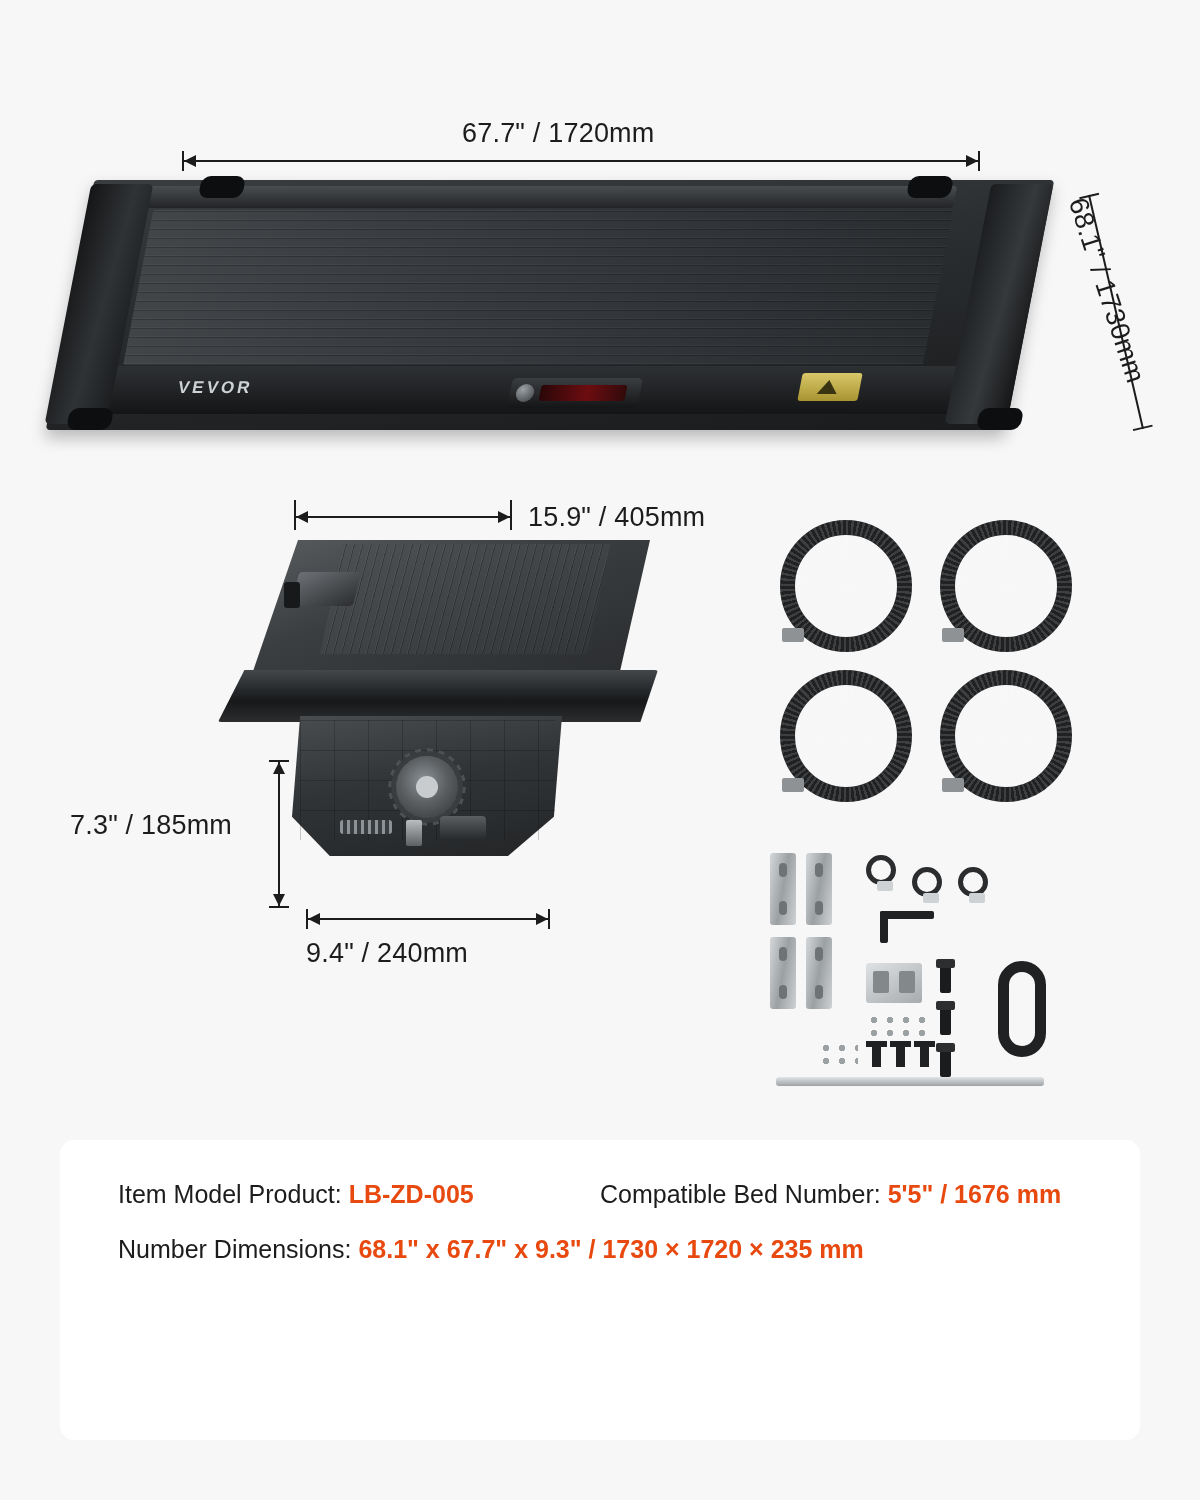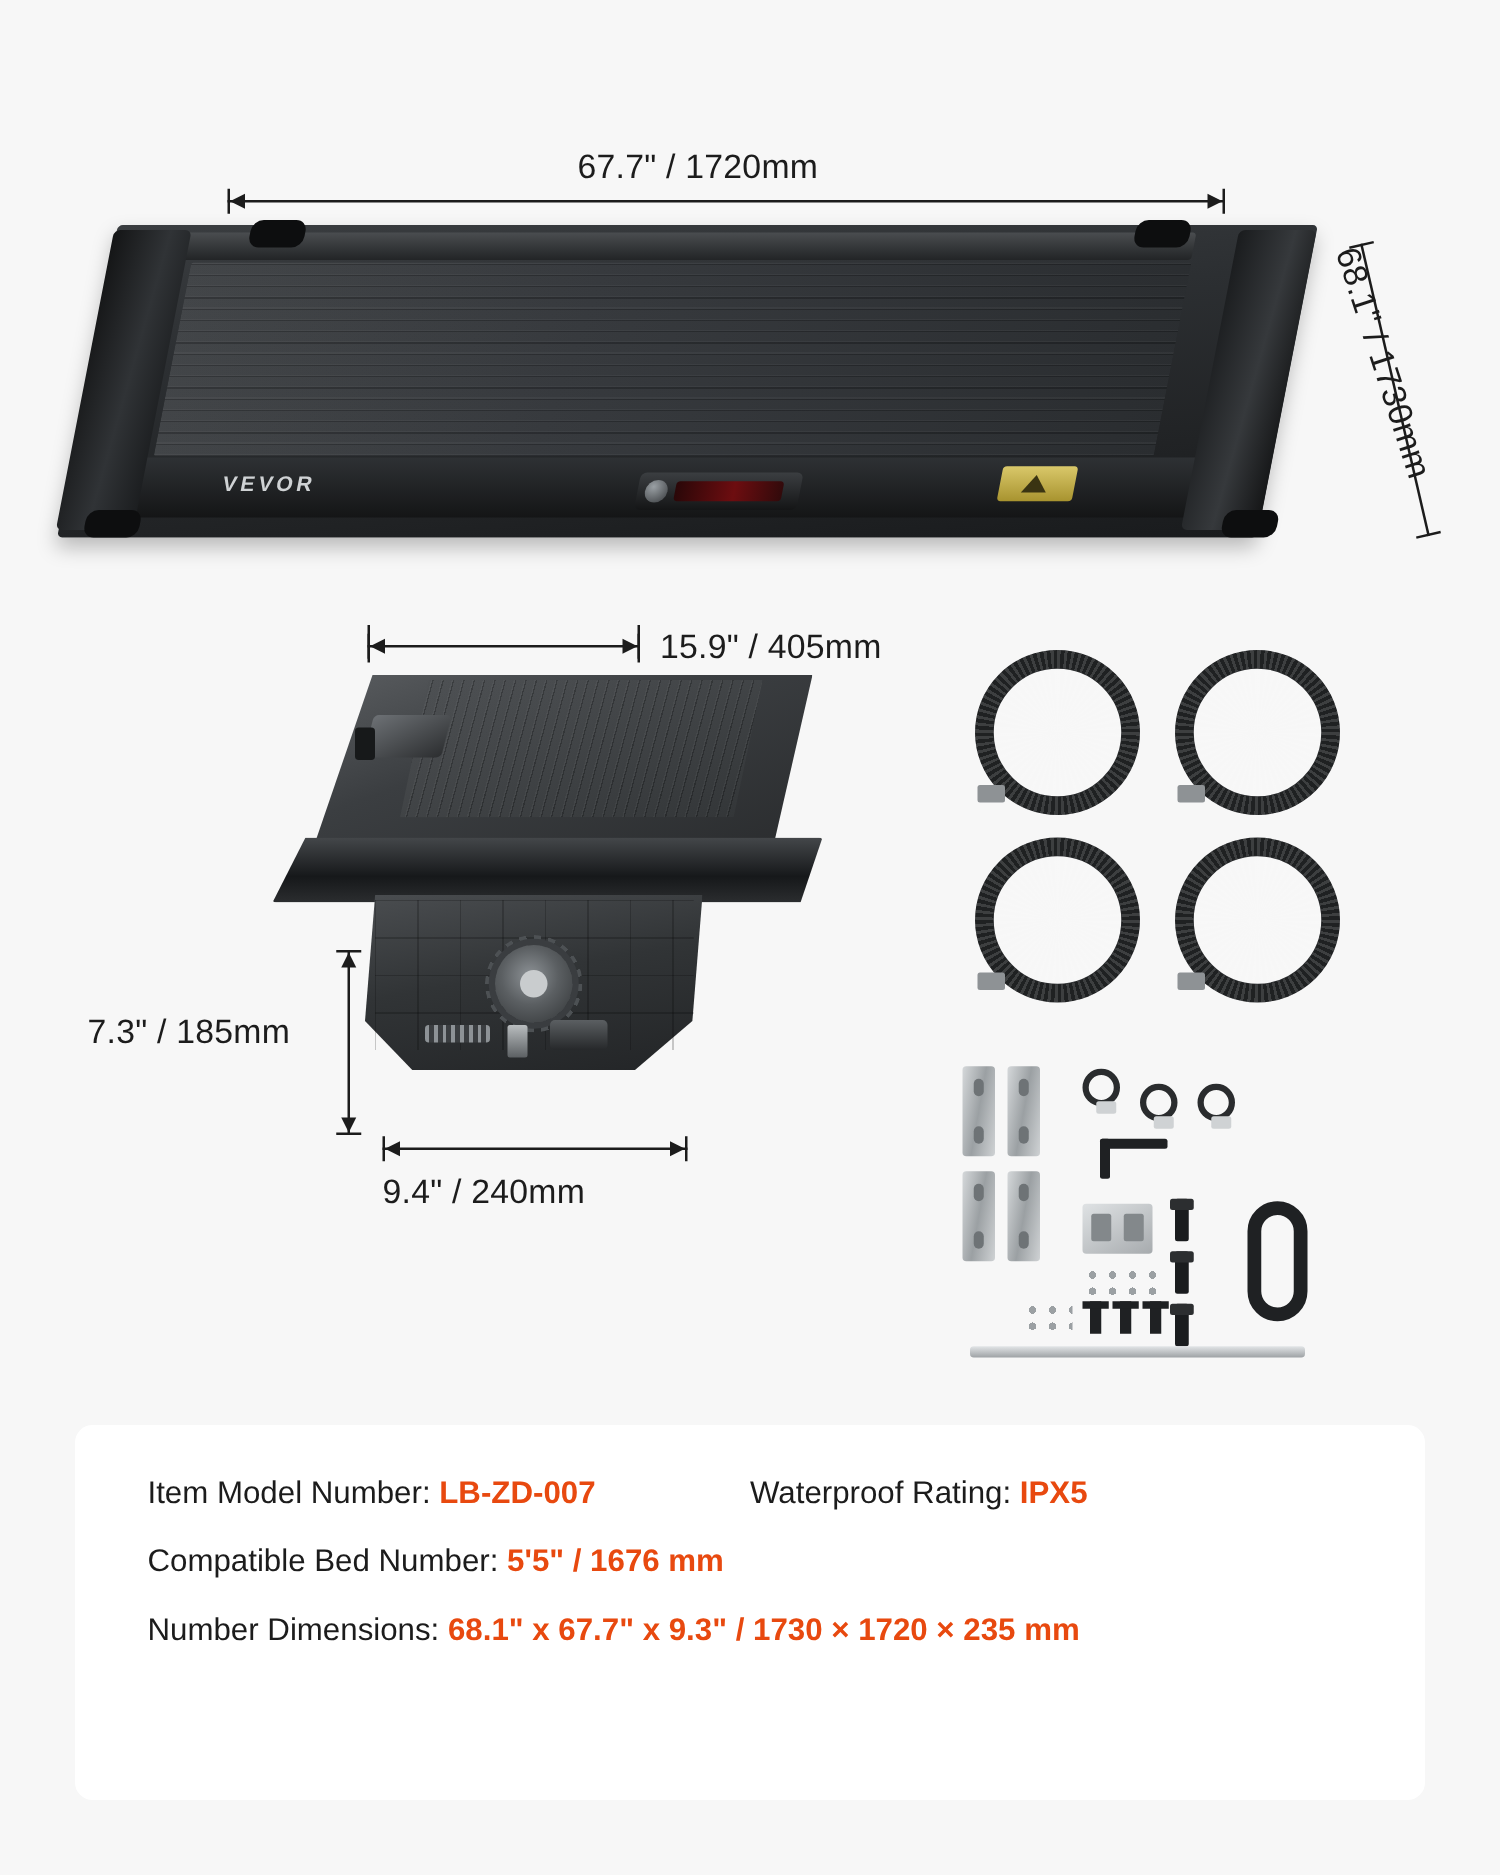--- a/index.html
+++ b/index.html
@@ -789,26 +789,22 @@
     <div class="hw-tbolt" style="left:110px; top:196px;"></div>
     <div class="hw-tbolt" style="left:134px; top:196px;"></div>
     <div class="hw-tbolt" style="left:158px; top:196px;"></div>
 
     <div class="hw-longbar" style="left:14px; top:232px;"></div>
   </div>
 
   <div id="spec-card">
     <div class="spec-grid">
       <div class="spec-line">
-        <span>Item Model Number:</span>
-        <span class="val">LB-ZD-007</span>
-      </div>
-      <div class="spec-line">
-        <span>Waterproof Rating:</span>
-        <span class="val">IPX5</span>
+        <span>Item Model Product:</span>
+        <span class="val">LB-ZD-005</span>
       </div>
       <div class="spec-line">
         <span>Compatible Bed Number:</span>
         <span class="val">5'5" / 1676 mm</span>
       </div>
       <div class="spec-line spec-wide">
         <span>Number Dimensions:</span>
         <span class="val">68.1" x 67.7" x 9.3" / 1730 × 1720 × 235 mm</span>
       </div>
     </div>

